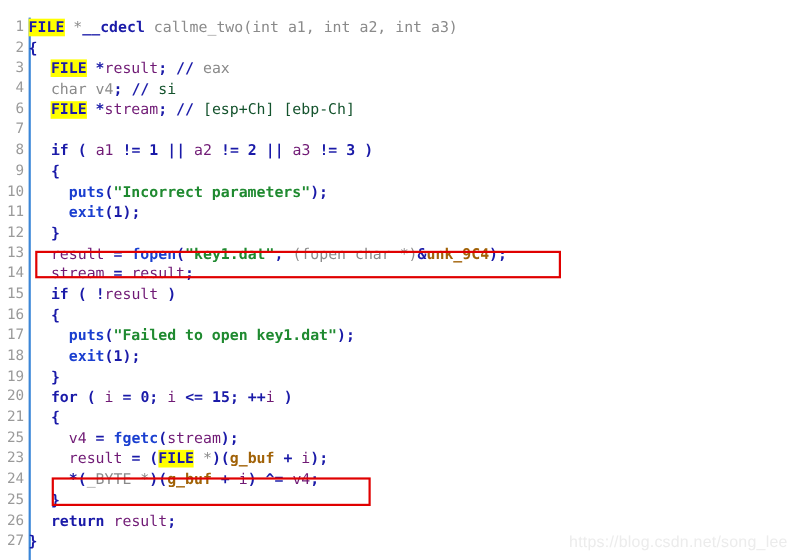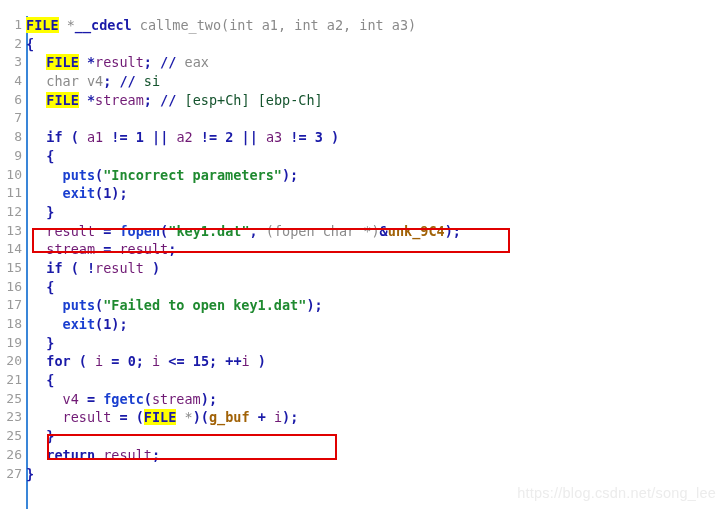--- a/index.html
+++ b/index.html
@@ -133,20 +133,21 @@
     <div class="code-line"><span class="gutter">19</span><span class="src">  <span class="pun">}</span></span></div>
 
     <div class="code-line"><span class="gutter">20</span><span class="src">  <span class="kw">for</span> <span class="pun">(</span> <span class="var">i</span> <span class="pun">=</span> <span class="num">0</span><span class="pun">;</span> <span class="var">i</span> <span class="pun">&lt;=</span> <span class="num">15</span><span class="pun">;</span> <span class="pun">++</span><span class="var">i</span> <span class="pun">)</span></span></div>
 
     <div class="code-line"><span class="gutter">21</span><span class="src">  <span class="pun">{</span></span></div>
 
     <div class="code-line"><span class="gutter">25</span><span class="src">    <span class="var">v4</span> <span class="pun">=</span> <span class="fn">fgetc</span><span class="pun">(</span><span class="var">stream</span><span class="pun">);</span></span></div>
 
     <div class="code-line"><span class="gutter">23</span><span class="src">    <span class="var">result</span> <span class="pun">=</span> <span class="pun">(</span><span class="hl">FILE</span><span class="gray"> *</span><span class="pun">)(</span><span class="glob">g_buf</span> <span class="pun">+</span> <span class="var">i</span><span class="pun">);</span></span></div>
 
+    <div class="code-line"><span class="gutter">24</span><span class="src">    <span class="pun">*(</span><span class="gray">_BYTE *</span><span class="pun">)(</span><span class="glob">g_buf</span> <span class="pun">+</span> <span class="var">i</span><span class="pun">)</span> <span class="pun">^=</span> <span class="var">v4</span><span class="pun">;</span></span></div>
 
     <div class="code-line"><span class="gutter">25</span><span class="src">  <span class="pun">}</span></span></div>
 
     <div class="code-line"><span class="gutter">26</span><span class="src">  <span class="kw">return</span> <span class="var">result</span><span class="pun">;</span></span></div>
 
     <div class="code-line"><span class="gutter">27</span><span class="src" style="padding-left:0"><span class="pun">}</span></span></div>
   </div>
 
   <div class="redbox" id="redbox-fopen"></div>
   <div class="redbox" id="redbox-xor"></div>

